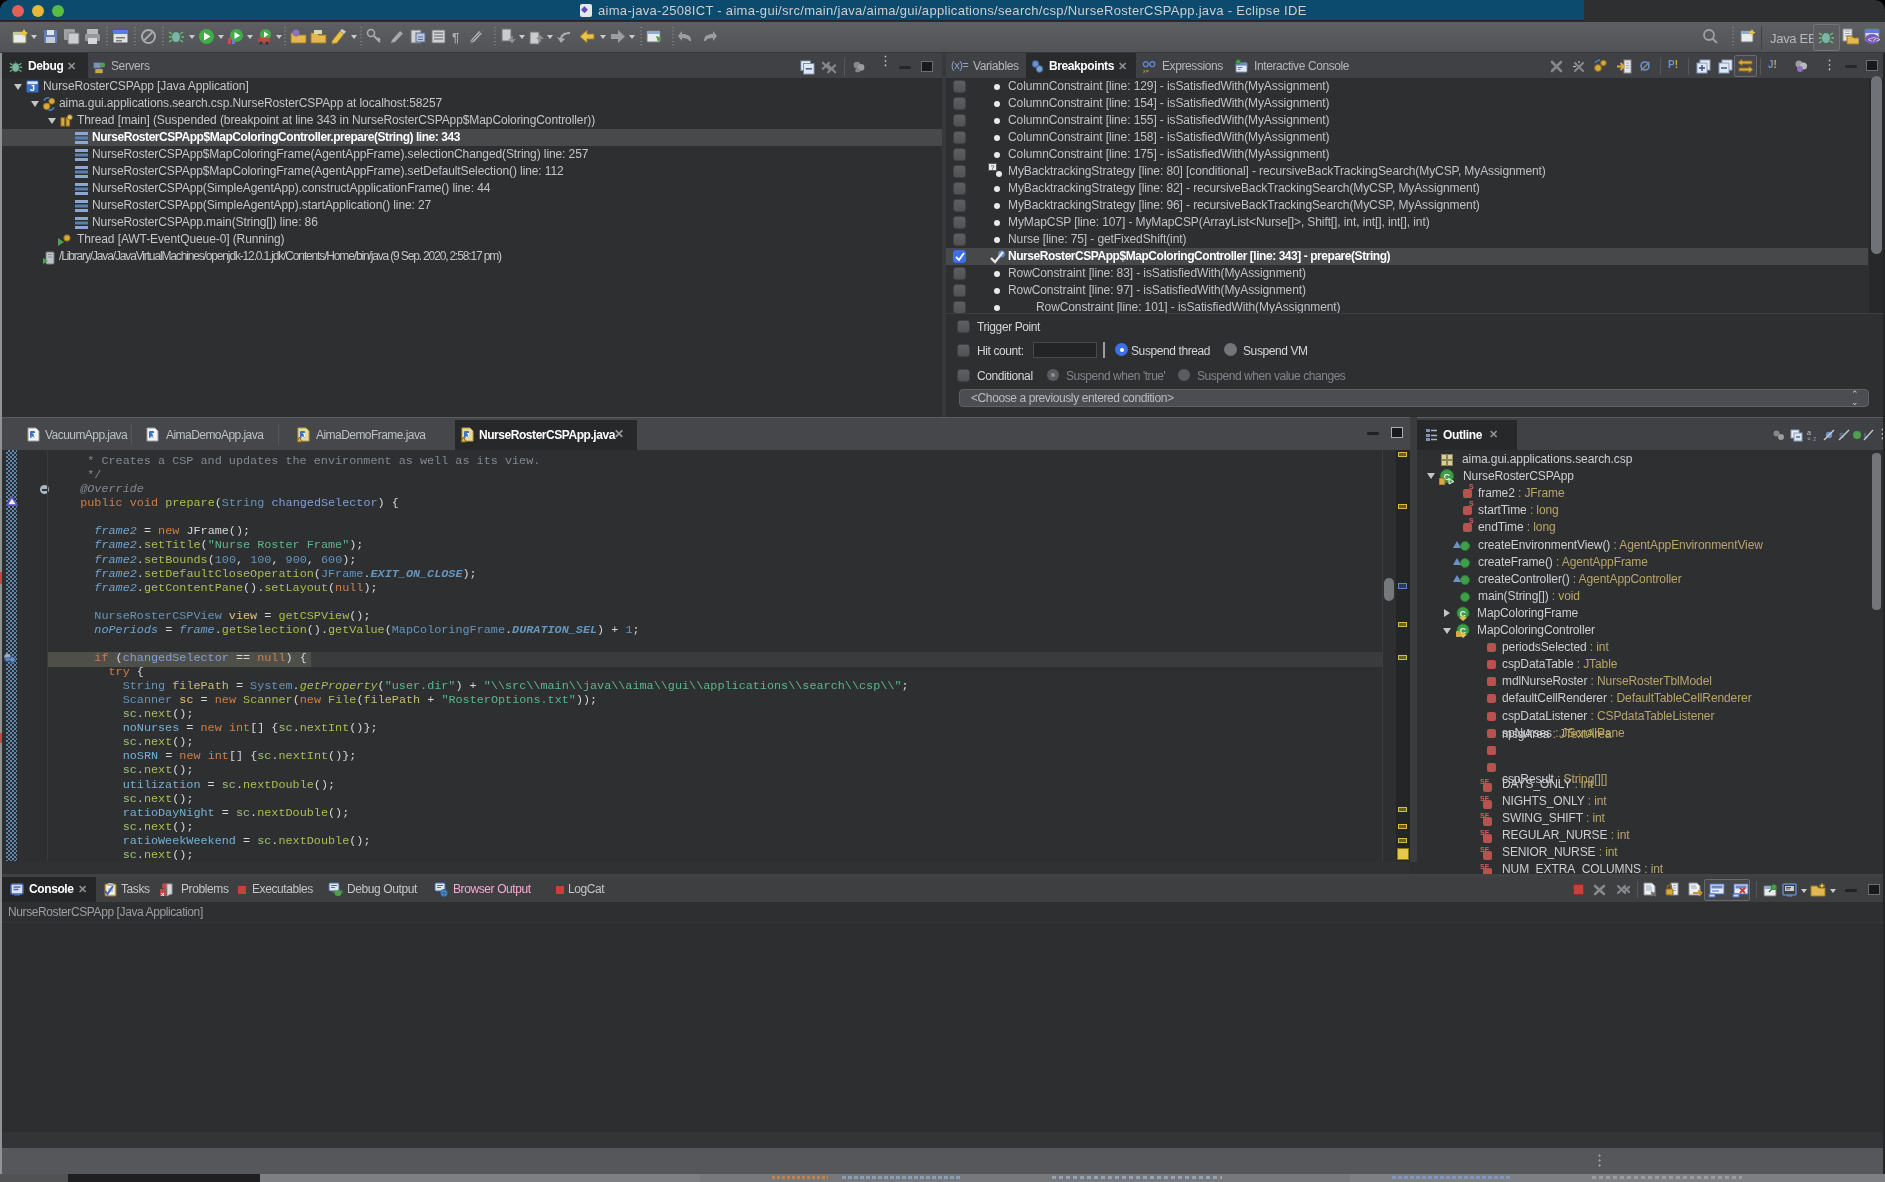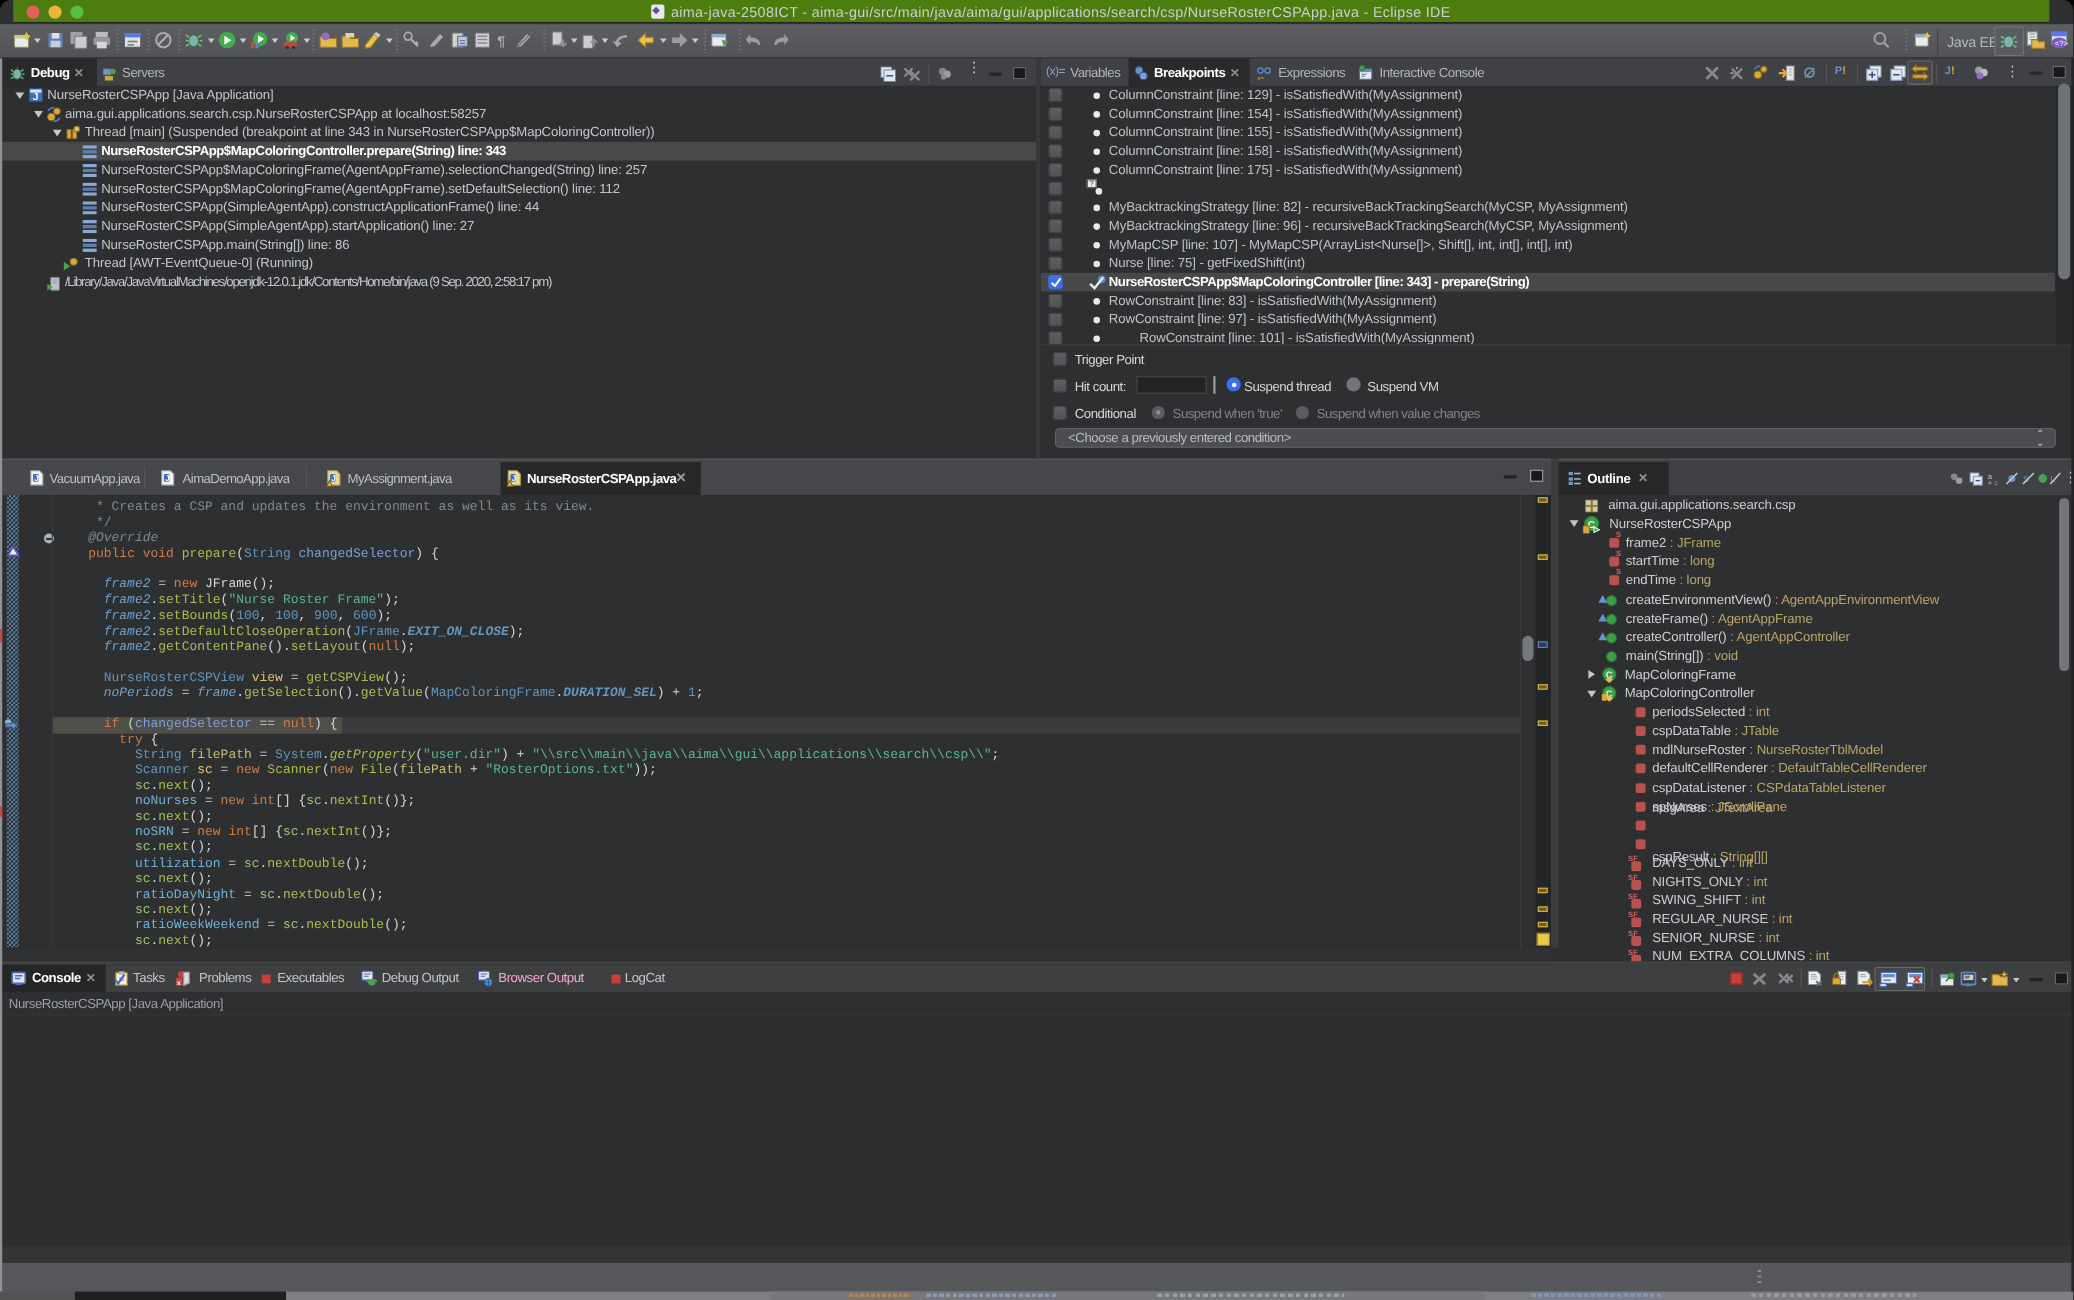--- a/index.html
+++ b/index.html
@@ -1,21 +1,21 @@
 <!DOCTYPE html>
 <html><head>
 <meta charset="utf-8">
 <style>
 * { margin:0; padding:0; box-sizing:border-box; }
 html,body { width:1885px; height:1182px; background:#000; overflow:hidden; }
 body { font-family:"Liberation Sans", sans-serif; }
 .abs { position:absolute; }
 #win { position:absolute; left:0; top:0; width:1885px; height:1182px; border-radius:10px 10px 0 0; overflow:hidden; background:#2e2f31; }
 
-#titlebar { left:12px; top:0; width:1851px; height:21px; background:#4d7c0f; border-bottom:1px solid #242426; }
+#titlebar { left:0; top:0; width:1584px; height:21px; background:#0c4a6e; border-bottom:1px solid #242426; }
 .light { position:absolute; top:5px; width:12px; height:12px; border-radius:50%; }
 #title-text { position:absolute; left:598px; top:3px; color:#ccced0; font-size:13px; letter-spacing:0.3px; white-space:pre; }
 #title-ico { position:absolute; left:580px; top:4px; width:12px; height:13px; background:#e8e8ea; border-radius:2px; }
 #title-ico:after { content:"◆"; position:absolute; left:1px; top:0px; font-size:9px; color:#5a4fb0; }
 
 #toolbar { left:0; top:22px; width:1885px; height:31px; background:linear-gradient(#5d5f62,#515356); border-bottom:1px solid #38383a; }
 .tbsep { position:absolute; top:5px; width:2px; height:21px; background-image:linear-gradient(#7e8082 1.2px, transparent 1.2px); background-size:2px 3.5px; }
 .ticon { position:absolute; top:6px; width:17px; height:17px; }
 .caret { position:absolute; top:13px; width:0; height:0; border-left:3px solid transparent; border-right:3px solid transparent; border-top:4px solid #c9cbcd; }
 
@@ -478,20 +478,21 @@
         <div class="bprow" style="top:59px;">ColumnConstraint [line: 155] - isSatisfiedWith(MyAssignment)</div>
     <div class="bpcheck" style="top:78px;"></div>
         <div class="bpdot" style="top:82px;"></div>
         <div class="bprow" style="top:76px;">ColumnConstraint [line: 158] - isSatisfiedWith(MyAssignment)</div>
     <div class="bpcheck" style="top:95px;"></div>
         <div class="bpdot" style="top:99px;"></div>
         <div class="bprow" style="top:93px;">ColumnConstraint [line: 175] - isSatisfiedWith(MyAssignment)</div>
     <div class="bpcheck" style="top:112px;"></div>
         <div class="bpdot" style="top:118px; left:50px;"></div>
         <div class="abs" style="left:42px; top:110px; width:9px; height:8px; background:#e8eaec; border:1px solid #55575a; font-size:7px; line-height:8px; color:#3c3c3c; text-align:center;">?</div>
+        <div class="bprow" style="top:110px;">MyBacktrackingStrategy [line: 80] [conditional] - recursiveBackTrackingSearch(MyCSP, MyAssignment)</div>
     <div class="bpcheck" style="top:129px;"></div>
         <div class="bpdot" style="top:133px;"></div>
         <div class="bprow" style="top:127px;">MyBacktrackingStrategy [line: 82] - recursiveBackTrackingSearch(MyCSP, MyAssignment)</div>
     <div class="bpcheck" style="top:146px;"></div>
         <div class="bpdot" style="top:150px;"></div>
         <div class="bprow" style="top:144px;">MyBacktrackingStrategy [line: 96] - recursiveBackTrackingSearch(MyCSP, MyAssignment)</div>
     <div class="bpcheck" style="top:163px;"></div>
         <div class="bpdot" style="top:167px;"></div>
         <div class="bprow" style="top:161px;">MyMapCSP [line: 107] - MyMapCSP(ArrayList&lt;Nurse[]&gt;, Shift[], int, int[], int[], int)</div>
     <div class="bpcheck" style="top:180px;"></div>
@@ -559,21 +560,21 @@
         <text x="4.2" y="10.5" font-size="7.5" font-weight="bold" fill="#fff" font-family="Liberation Sans">J</text>
       </svg>
   <div class="abs" style="left:166px; top:10px; color:#bcc0c3; font-size:12px; letter-spacing:-0.55px;">AimaDemoApp.java</div>
   <div class="abs" style="left:278px; top:6px; width:1px; height:21px; background:#55575a;"></div>
   <svg class="abs" style="left:296px; top:9px; width:14px; height:16px;" viewBox="0 0 14 16">
         <path d="M2 1 h8 l3 3 v10 H2z" fill="#e8d9a0" stroke="#b9a13c"></path>
         <rect x="4" y="4" width="5" height="7" rx="1" fill="#3e70c0"></rect>
         <text x="5.2" y="10.5" font-size="7.5" font-weight="bold" fill="#fff" font-family="Liberation Sans">J</text>
         <path d="M1 10 l2.5 5 h-5z" transform="translate(2.5,0)" fill="#e8c34c" stroke="#7a6315"></path>
       </svg>
-  <div class="abs" style="left:316px; top:10px; color:#bcc0c3; font-size:12px; letter-spacing:-0.55px;">MyAssignment.java</div>
+  <div class="abs" style="left:316px; top:10px; color:#bcc0c3; font-size:12px; letter-spacing:-0.55px;">AimaDemoFrame.java</div>
   <div class="abs" style="left:455px; top:2px; width:182px; height:31px; background:#27282a;"></div>
   <svg class="abs" style="left:460px; top:9px; width:14px; height:16px;" viewBox="0 0 14 16">
         <path d="M2 1 h8 l3 3 v10 H2z" fill="#e8d9a0" stroke="#b9a13c"></path>
         <rect x="4" y="4" width="5" height="7" rx="1" fill="#3e70c0"></rect>
         <text x="5.2" y="10.5" font-size="7.5" font-weight="bold" fill="#fff" font-family="Liberation Sans">J</text>
         <path d="M1 10 l2.5 5 h-5z" transform="translate(2.5,0)" fill="#e8c34c" stroke="#7a6315"></path>
       </svg>
   <div class="abs" style="left:479px; top:10px; color:#ffffff; font-weight:bold; font-size:12px; letter-spacing:-0.45px;">NurseRosterCSPApp.java</div>
   <div class="abs" style="left:614px; top:9px; font-size:12px; color:#9b9ea1; font-weight:bold;">✕</div>
   <div class="abs" style="left:1367px; top:14px; width:12px; height:3px; background:#212224; border-radius:1px;"></div>

